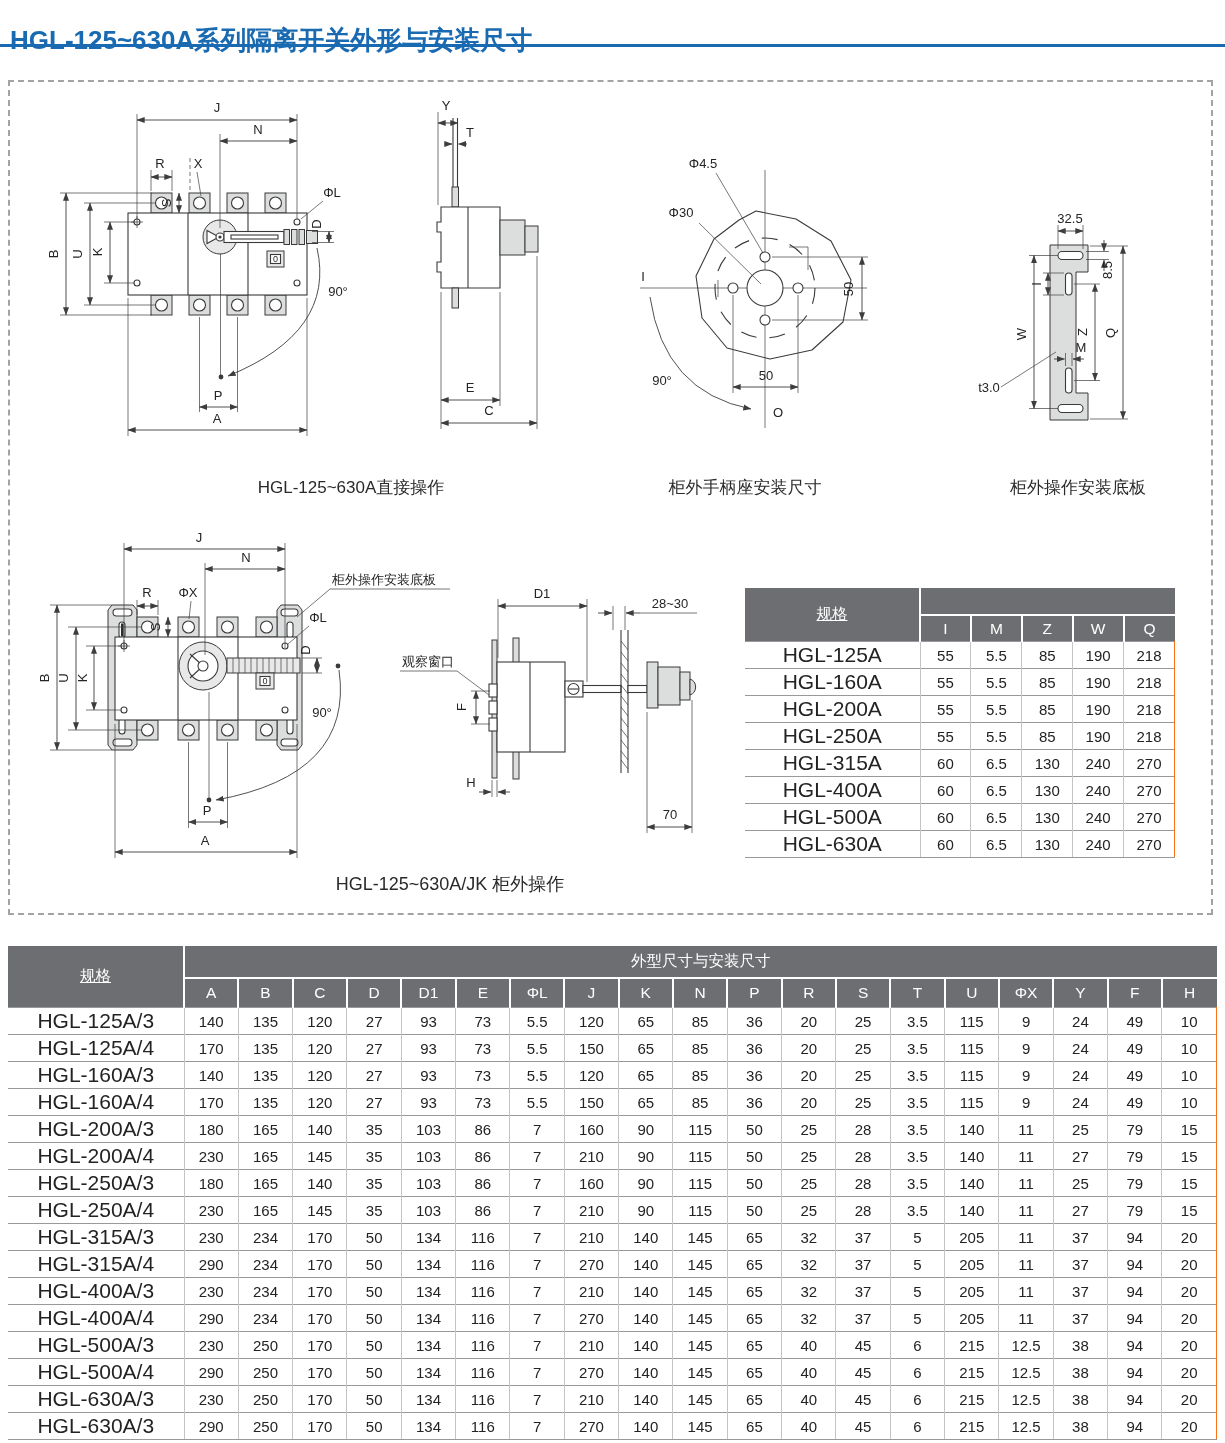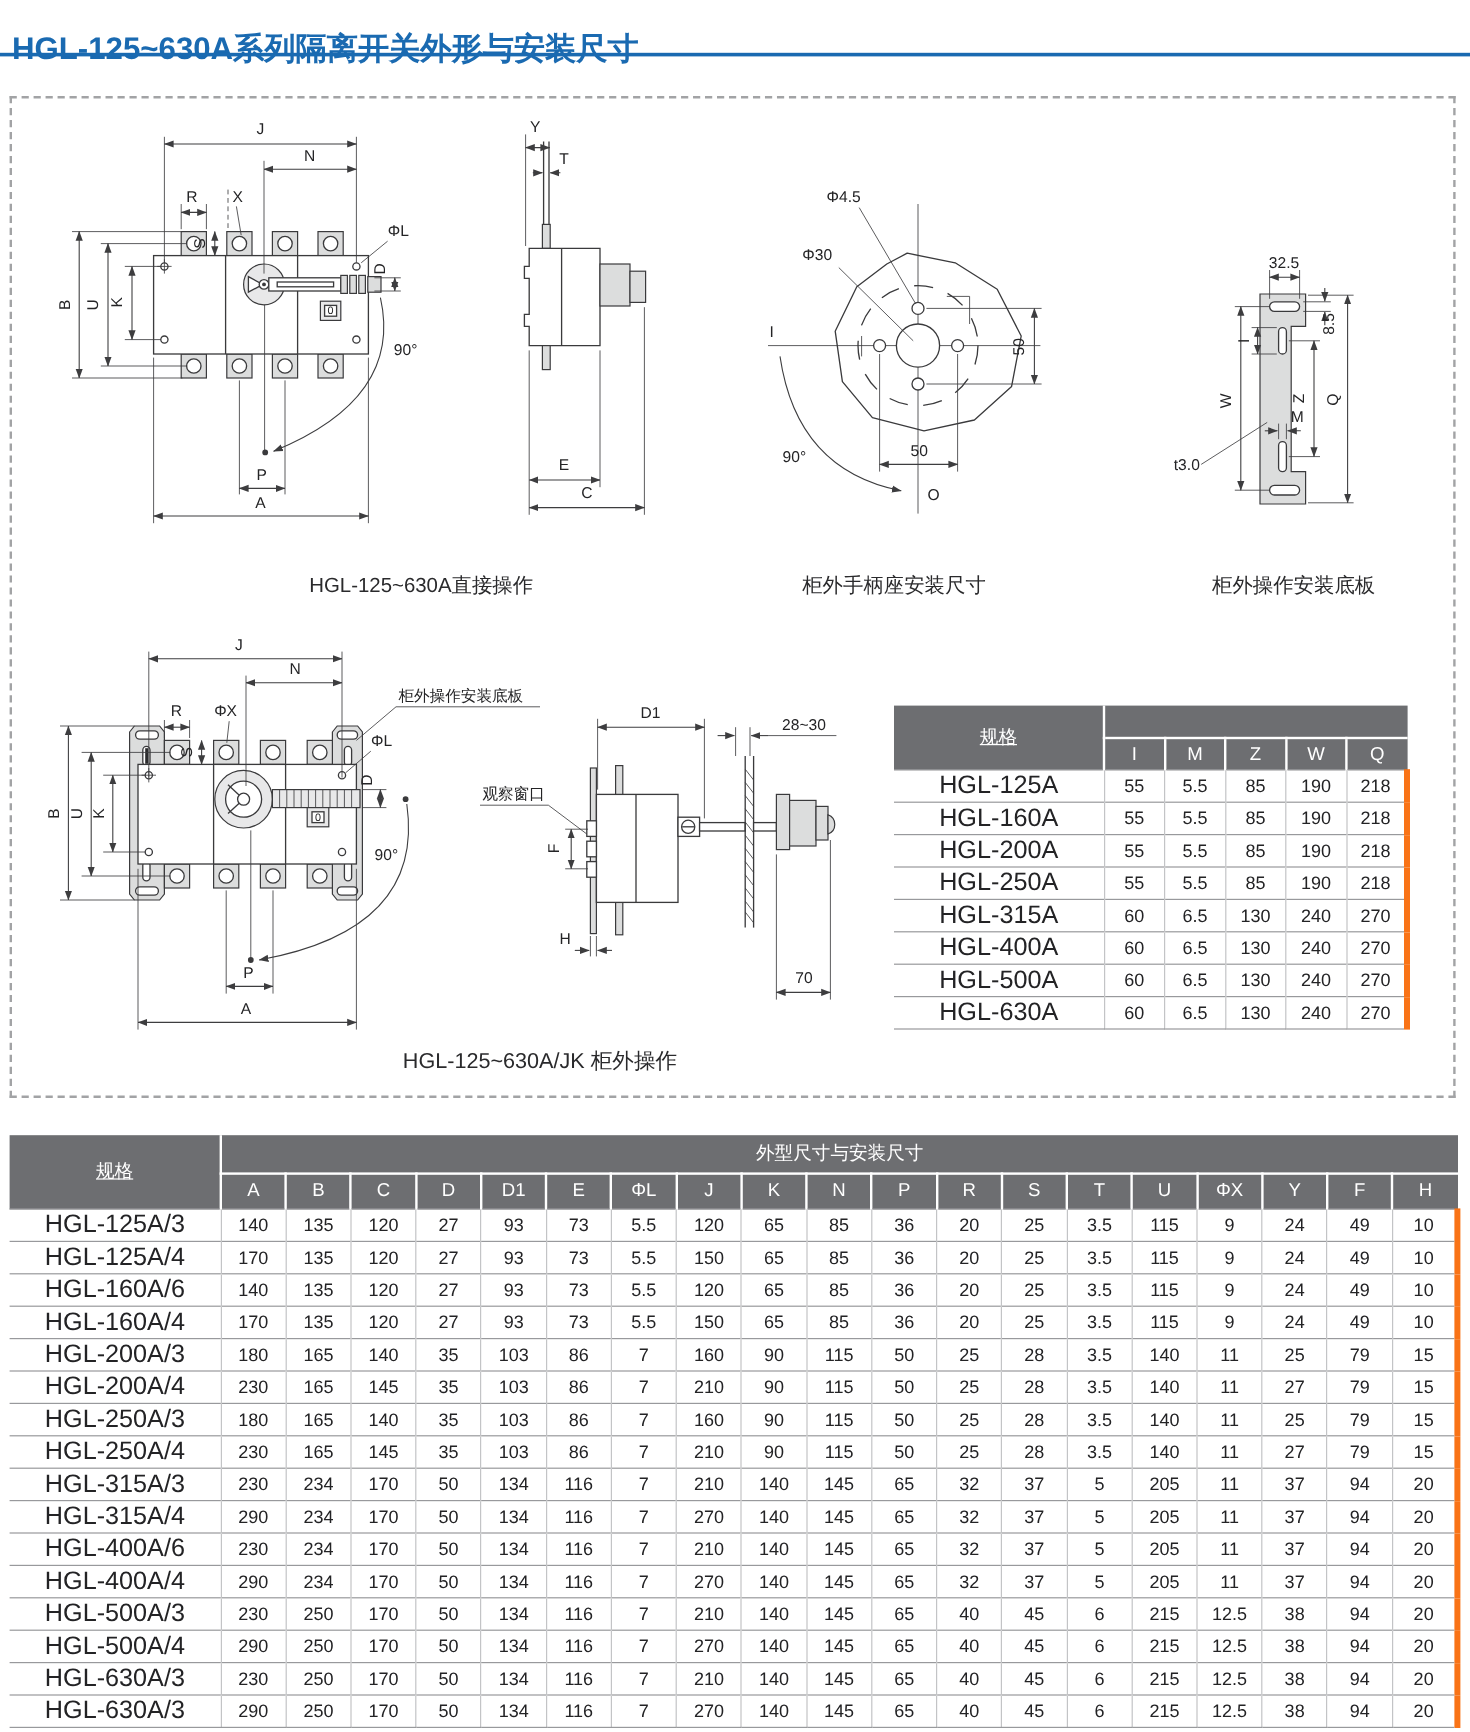--- a/index.html
+++ b/index.html
@@ -20,21 +20,21 @@
   .dim{stroke:#3d3d3f;stroke-width:0.9;fill:none;}
   .tl{font:13px "Liberation Sans",sans-serif;fill:#242426;}
   .tsm{font:9px "Liberation Sans",sans-serif;fill:#242426;}
   .cap{font:17px "Liberation Sans",sans-serif;fill:#2a2a2c;}
   .capbig{font:18px "Liberation Sans",sans-serif;fill:#2a2a2c;}
   
   table{border-collapse:collapse;table-layout:fixed;}
   th{background:#6d6e71;color:#fff;font-weight:normal;font-size:15.5px;text-align:center;}
   td{font-size:15px;text-align:center;background:#fff;height:26px;padding:0;
      border-top:1px solid #98999c;border-right:1px solid #c3c4c6;}
-  tr td:last-child{border-right:5px solid #f97316;}
+  tr td:last-child{border-right:1px solid #f97316;}
   tbody tr:last-child td{border-bottom:1px solid #98999c;}
   .spec-cell{font-size:21px;}
   .spec-h{border-right:2px solid #fff;text-decoration:underline;}
   .band-h{border-bottom:2px solid #fff;}
   .col-h{border-left:2px solid #fff;border-top:2px solid #fff;}
   .big-table{position:absolute;left:8px;top:946px;width:1209px;}
   .big-table thead tr:first-child th{height:29px;}
   .big-table thead tr:last-child th{height:26px;}
   .small-table{position:absolute;left:745px;top:588px;width:430px;}
   .small-table thead tr:first-child th{height:24px;}
@@ -561,21 +561,21 @@
           <td>20</td>
           <td>25</td>
           <td>3.5</td>
           <td>115</td>
           <td>9</td>
           <td>24</td>
           <td>49</td>
           <td>10</td>
         </tr>
         <tr>
-          <td class="spec-cell">HGL-160A/6</td>
+          <td class="spec-cell">HGL-160A/3</td>
           <td>140</td>
           <td>135</td>
           <td>120</td>
           <td>27</td>
           <td>93</td>
           <td>73</td>
           <td>5.5</td>
           <td>120</td>
           <td>65</td>
           <td>85</td>
@@ -737,21 +737,21 @@
           <td>32</td>
           <td>37</td>
           <td>5</td>
           <td>205</td>
           <td>11</td>
           <td>37</td>
           <td>94</td>
           <td>20</td>
         </tr>
         <tr>
-          <td class="spec-cell">HGL-400A/6</td>
+          <td class="spec-cell">HGL-400A/3</td>
           <td>230</td>
           <td>234</td>
           <td>170</td>
           <td>50</td>
           <td>134</td>
           <td>116</td>
           <td>7</td>
           <td>210</td>
           <td>140</td>
           <td>145</td>

